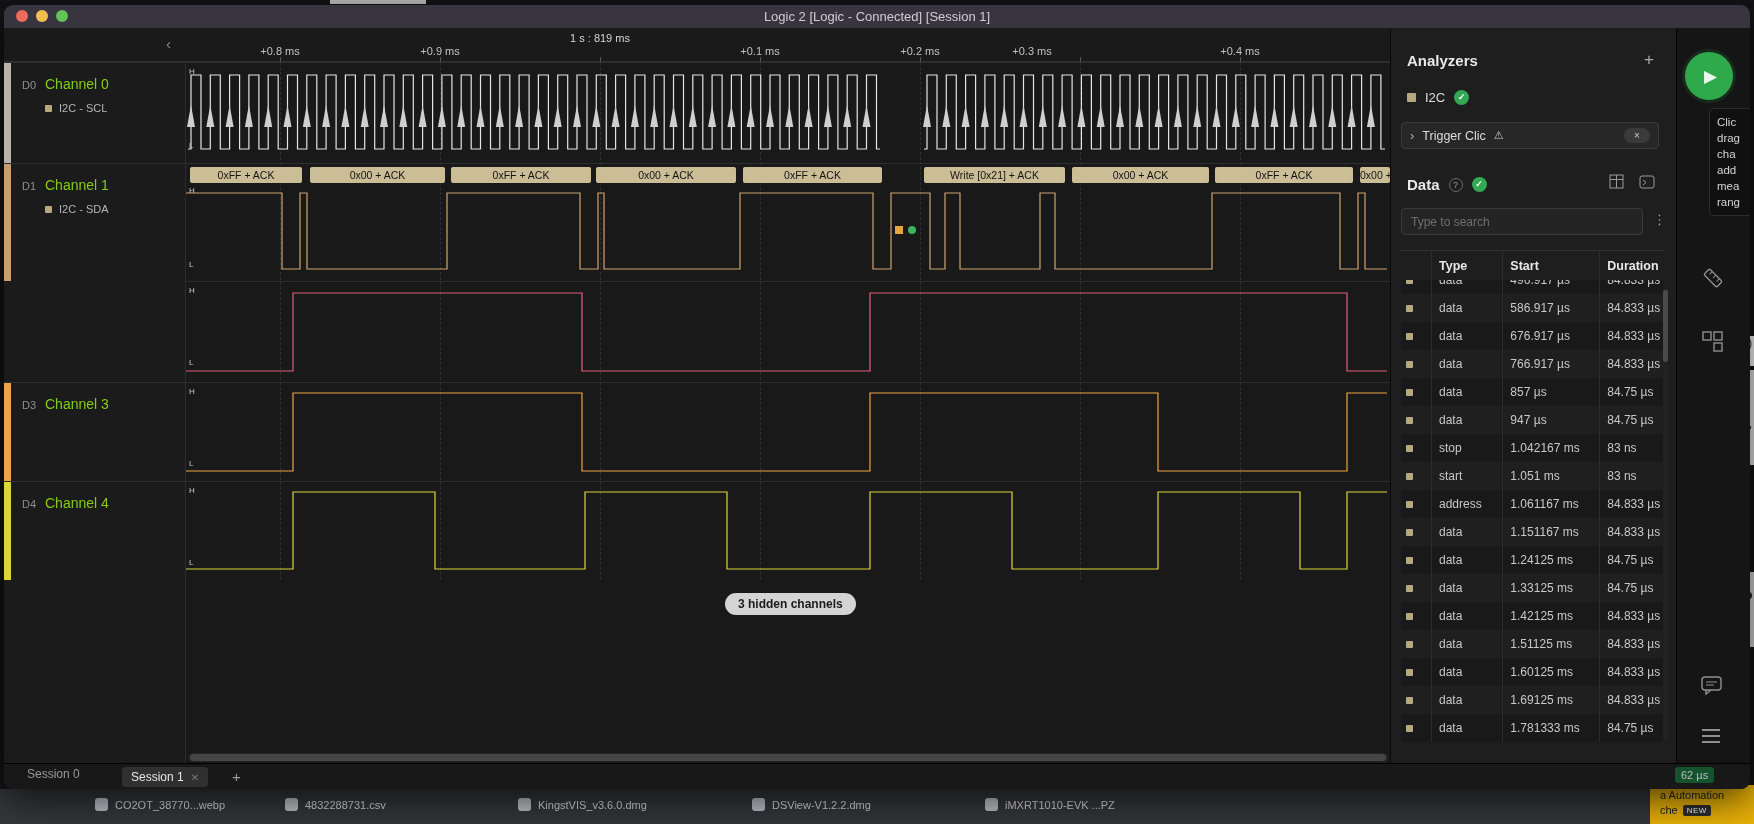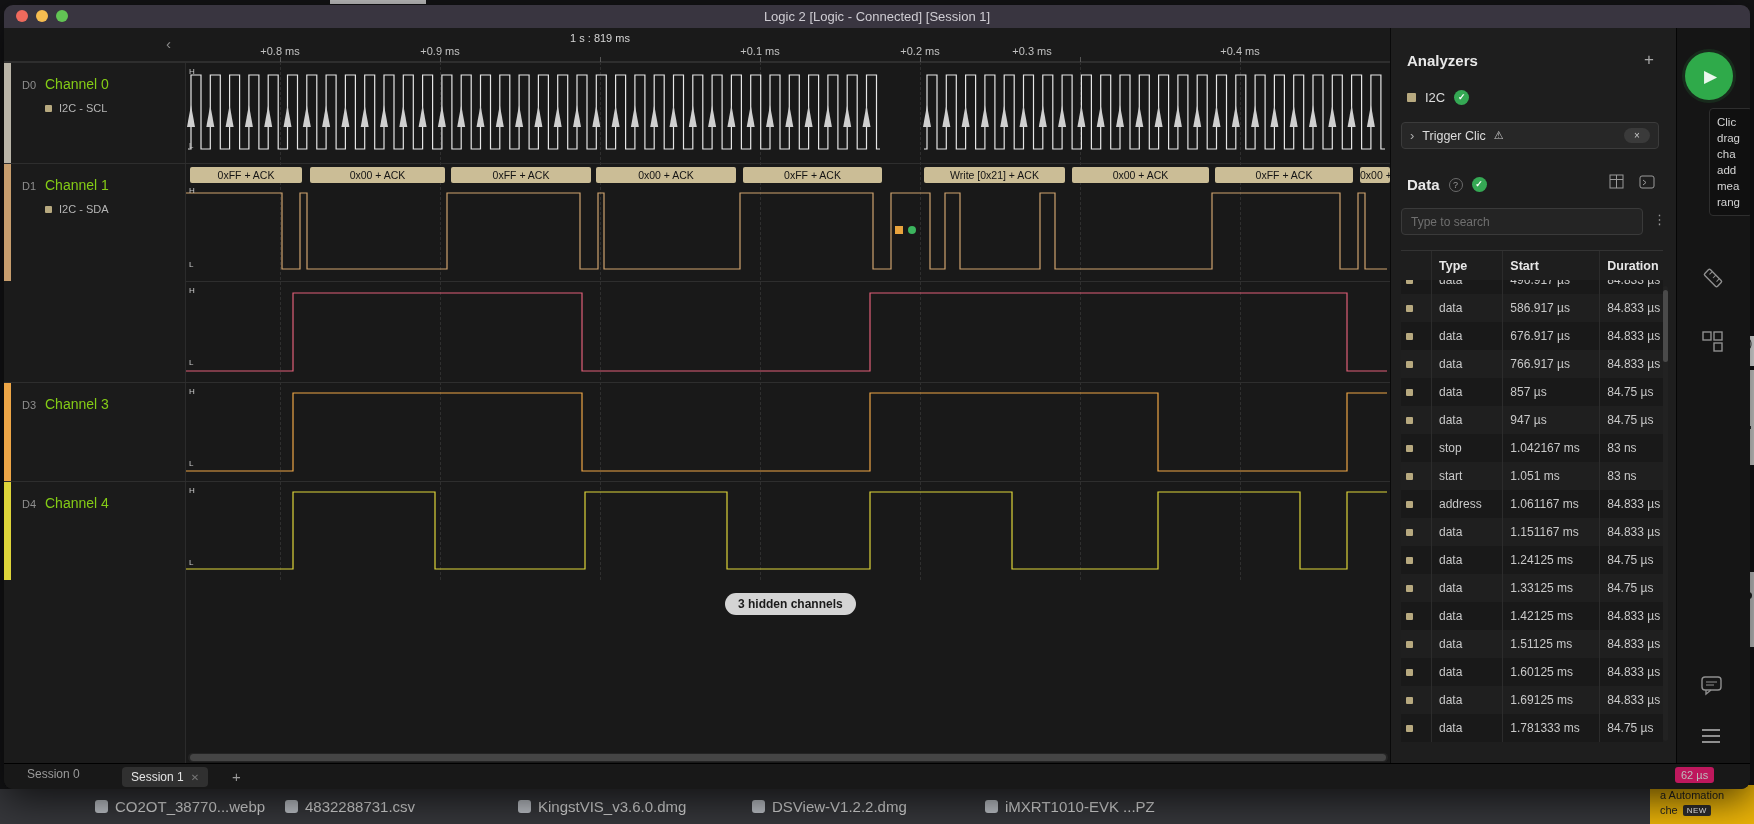--- a/index.html
+++ b/index.html
@@ -5,21 +5,21 @@
   * { margin:0; padding:0; box-sizing:border-box; }
   html,body { background:#000; }
   body { font-family:"Liberation Sans", sans-serif; }
   .app { position:relative; width:1754px; height:824px; background:#141416; overflow:hidden; }
 
   
   .bg-top-frag { position:absolute; left:330px; top:0; width:96px; height:4px; background:#c9c9c9; }
   .bg-dock { position:absolute; left:0; top:789px; width:1754px; height:35px; background:#36373b; }
   .dock-item { position:absolute; top:9px; display:flex; align-items:center; gap:7px; }
   .dock-icon { width:13px; height:13px; background:#bfc3c9; border-radius:3px; }
-  .dock-label { font-size:15px; color:#d8d8d8; white-space:nowrap; }
+  .dock-label { font-size:11px; color:#d8d8d8; white-space:nowrap; }
   .bg-right-card1 { position:absolute; left:1735px; top:336px; width:19px; height:30px; background:#fff; border-radius:3px 0 0 3px; font-size:10px; color:#222; padding:2px 0 0 2px; }
   .bg-right-card2 { position:absolute; left:1739px; top:370px; width:15px; height:95px; background:#e9e8e6; }
   .bg-right-dot { position:absolute; left:1744px; top:398px; width:6px; height:6px; border-radius:50%; background:#333; }
   .bg-right-dash { position:absolute; left:1742px; top:426px; width:9px; height:3px; background:#333; }
   .bg-right-card3 { position:absolute; left:1741px; top:572px; width:13px; height:75px; background:#d8d8d8; }
   .bg-right-dot2 { position:absolute; left:1745px; top:592px; width:7px; height:7px; border-radius:50%; background:#222; }
   .bg-br-card { position:absolute; left:1650px; top:785px; width:104px; height:39px; background:#eab308; border-radius:3px 0 0 0; padding:4px 0 0 10px; }
   .bg-br-line1 { font-size:11px; color:#222; }
   .bg-br-line2 { display:flex; align-items:center; gap:5px; margin-top:3px; font-size:11px; color:#222; }
   .bg-br-badge { background:#2e2e2e; color:#fff; font-size:8px; padding:1px 4px; border-radius:2px; letter-spacing:.5px; }
@@ -97,21 +97,21 @@
   .v-scrollbar { position:absolute; left:272px; top:258px; width:5px; height:455px; background:#222; border-radius:3px; }
   .v-thumb { position:absolute; left:0; top:4px; width:5px; height:72px; background:#4a4a4a; border-radius:3px; }
 
   
   .right-toolbar { position:absolute; left:1672px; top:23px; width:74px; height:735px; background:#151515; border-left:1px solid #050505; }
   .play-btn { position:absolute; left:8px; top:24px; width:48px; height:48px; border-radius:50%; background:#2faa4a; display:flex; align-items:center; justify-content:center; cursor:pointer; box-shadow:0 0 0 3px rgba(47,170,74,.15); }
   .play-glyph { color:#eaf7ed; font-size:17px; margin-left:3px; }
   .tooltip-box { position:absolute; left:32px; top:80px; width:44px; background:#101010; border:1px solid #2e2e2e; border-radius:4px; padding:5px 0 5px 7px; overflow:hidden; }
   .tooltip-line { font-size:11.5px; color:#d4d4d4; line-height:16px; white-space:nowrap; }
   .tool-icon { position:absolute; left:24px; cursor:pointer; }
-  .chip-range { position:absolute; font-size:11px; color:#bdbdbd; background:#be185d; border-radius:3px; padding:2px 6px; }
+  .chip-range { position:absolute; font-size:11px; color:#bdbdbd; background:#14532d; border-radius:3px; padding:2px 6px; }
 
   
   .session-bar { position:absolute; left:0; top:758px; width:1746px; height:26px; background:#181818; border-top:1px solid #000; }
   .tab { position:absolute; top:3px; height:20px; display:flex; align-items:center; gap:7px; padding:0 9px; border-radius:4px; font-size:12px; color:#9a9a9a; cursor:pointer; }
   .tab.active { background:#303030; color:#e5e5e5; }
   .tab .x { color:#777; font-size:10px; }
   .tab-plus { position:absolute; top:4px; font-size:15px; color:#9a9a9a; cursor:pointer; }
 </style>
 </head>
 <body>

